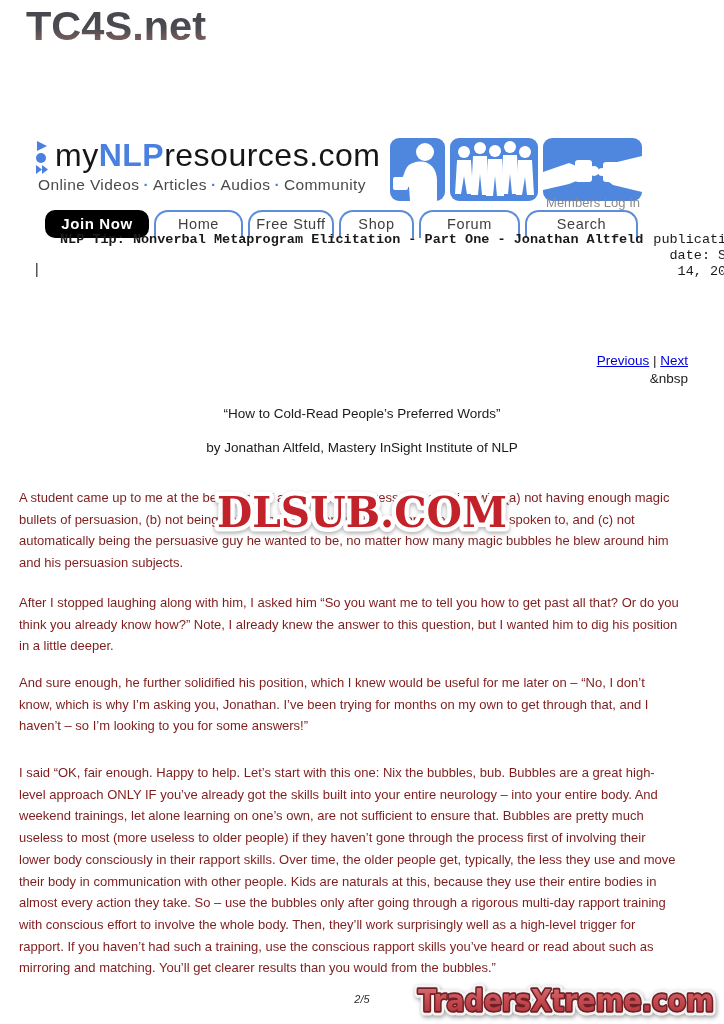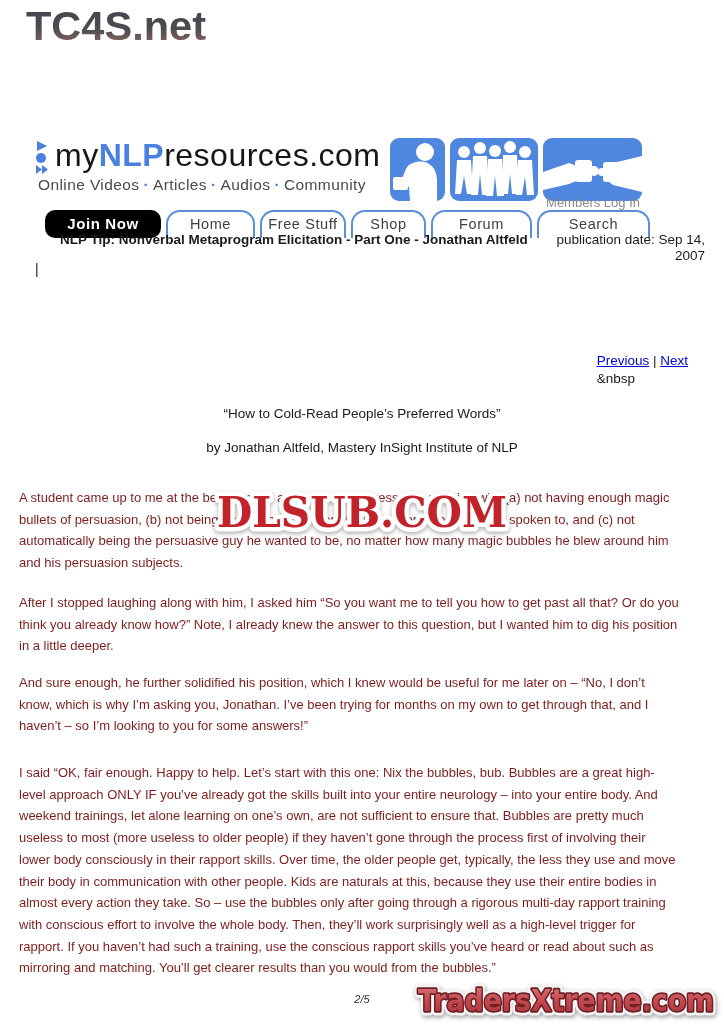--- a/index.html
+++ b/index.html
@@ -18,31 +18,31 @@
   .img-strip{position:absolute;left:390px;top:138px;display:flex;gap:5px;align-items:flex-start;}
   .tile{background:#4e87dd;border-radius:9px;overflow:hidden;display:block;}
   .members{position:absolute;right:84px;top:195px;font-size:13px;color:#8a8a8a;}
 
   
   .nav{position:absolute;left:45px;top:211px;display:flex;gap:5px;align-items:flex-end;height:27px;}
   .tab{box-sizing:border-box;font-size:14.5px;letter-spacing:.6px;color:#3f3f3f;background:#fff;
        border:2px solid #5b8dd9;border-bottom:none;border-radius:14px 14px 0 0;
        padding:4px 0 6px;text-align:center;cursor:pointer;}
   .tab-solid{background:#000;color:#fff;font-weight:bold;font-size:15px;border:none;border-radius:10px;
-       padding:5px 0 6px;width:116px;}
+       padding:5px 0 6px;width:104px;}
   .w-home{width:89px}.w-free{width:86px}.w-shop{width:75px}.w-forum{width:101px}.w-search{width:113px}
 
   
-  .title-row{position:absolute;left:60px;top:232px;width:645px;display:flex;gap:10px;font-size:13.5px;}
+  .title-row{position:absolute;left:60px;top:232px;width:645px;display:flex;gap:10px;font-size:13.5px;font-family:Liberation Mono, monospace;}
   .title-bold{font-weight:bold;white-space:nowrap;}
   .pubdate{flex:1;text-align:right;line-height:16px;}
   .pipe{position:absolute;left:35px;top:261px;font-size:14px;}
   .author{position:absolute;left:35px;top:283px;font-size:13.5px;}
 
-  .prevnext{position:absolute;right:36px;top:352px;text-align:left;font-size:13.5px;line-height:18px;}
+  .prevnext{position:absolute;right:36px;top:352px;text-align:right;font-size:13.5px;line-height:18px;}
   .lnk{color:#0000dd;text-decoration:underline;cursor:pointer;}
   .nbsp-line{}
 
   .heading{position:absolute;left:0;right:0;top:406px;text-align:center;font-size:13.5px;}
   .byline{position:absolute;left:0;right:0;top:440px;text-align:center;font-size:13.5px;}
 
   .para{position:absolute;left:19px;width:660px;font-size:13px;line-height:21.7px;color:#7f1d1d;}
   .p1{top:487px}.p2{top:592px}.p3{top:672px}.p4{top:762px}
 
   .dlsub{position:absolute;top:482px;left:50%;margin-left:-162px;

